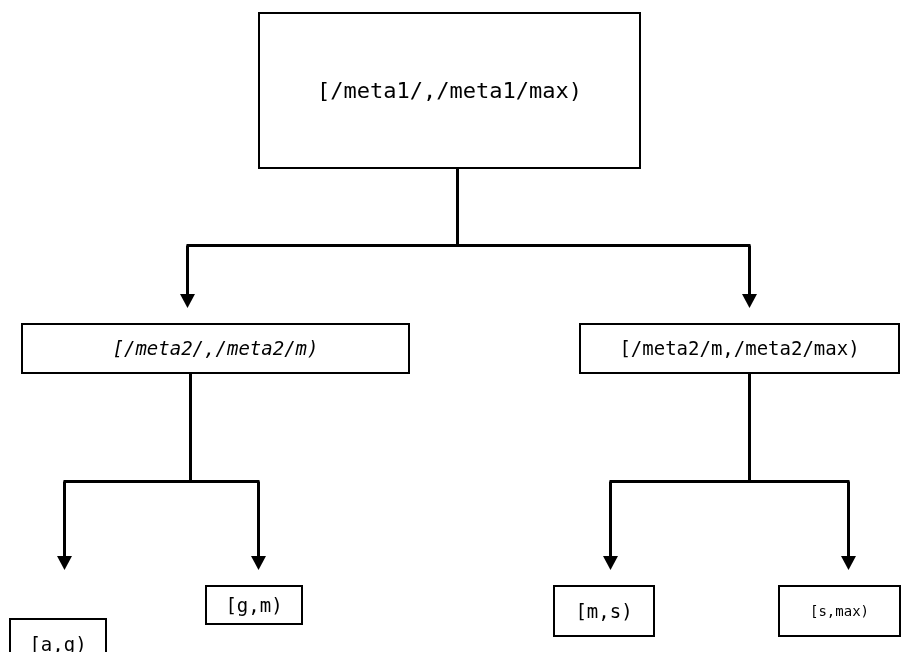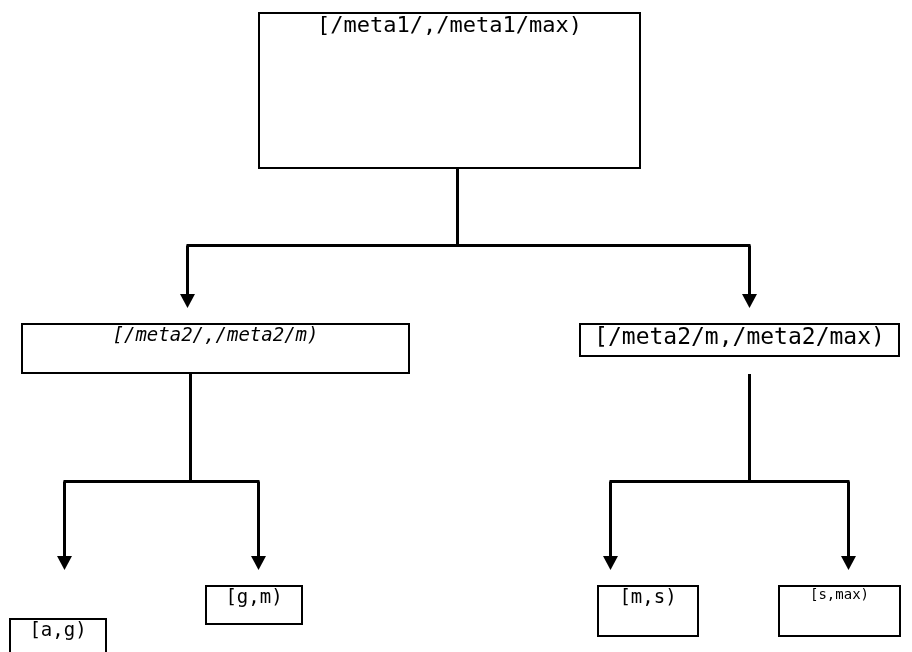--- a/index.html
+++ b/index.html
@@ -21,20 +21,21 @@
     top: 0;
     width: 912px;
     height: 652px;
   }
   .node {
     position: absolute;
     box-sizing: border-box;
     border: 2px solid #000000;
     background: #ffffff;
     display: flex;
+    align-items: center;
     justify-content: center;
     color: #000000;
     white-space: pre;
   }
   .node-label {
     display: block;
     line-height: 1;
     letter-spacing: 0px;
   }
   
@@ -51,22 +52,22 @@
     top: 323px;
     width: 389px;
     height: 51px;
     font-size: 19px;
     font-style: italic;
   }
   #node-mid-right {
     left: 579px;
     top: 323px;
     width: 321px;
-    height: 34px;
-    font-size: 23px;
+    height: 51px;
+    font-size: 19px;
   }
   
   #node-leaf-ag {
     left: 9px;
     top: 585px;
     width: 98px;
     height: 52px;
     font-size: 19px;
     margin-top: 33px;
   }
@@ -76,21 +77,20 @@
     width: 98px;
     height: 40px;
     font-size: 19px;
   }
   #node-leaf-ms {
     left: 553px;
     top: 585px;
     width: 102px;
     height: 52px;
     font-size: 19px;
-    margin-left: 44px;
   }
   #node-leaf-smax {
     left: 778px;
     top: 585px;
     width: 123px;
     height: 52px;
     font-size: 14px;
   }
 </style>
 </head>

